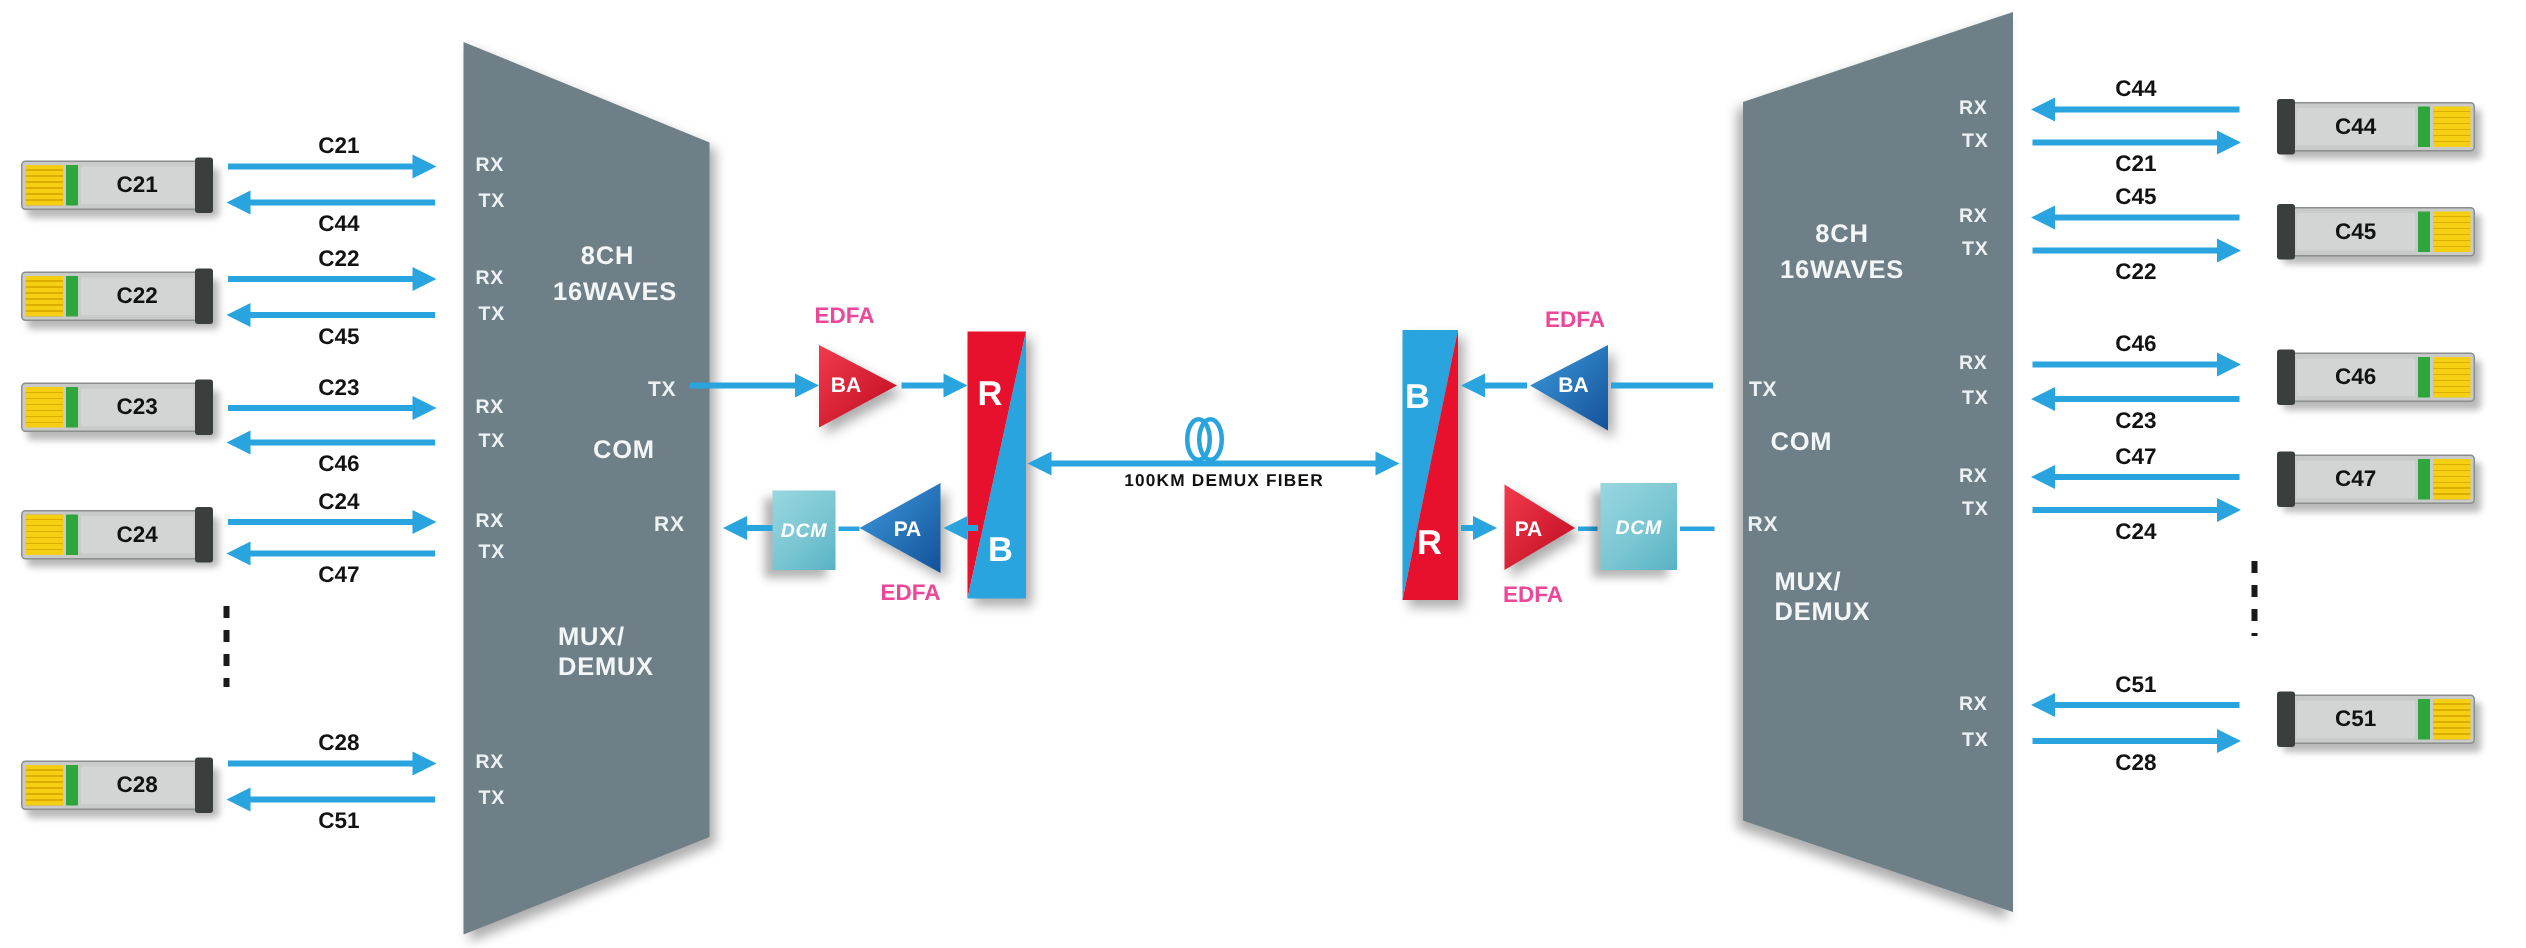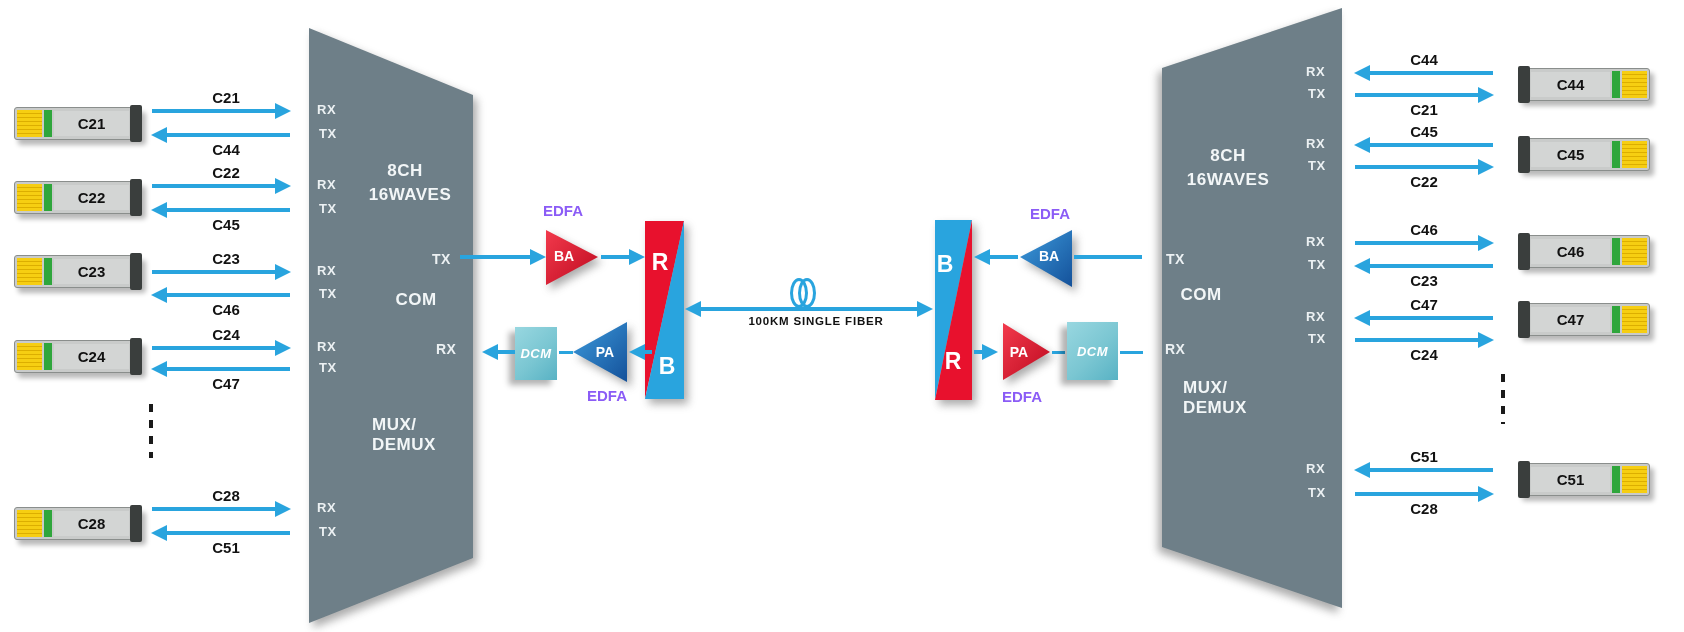--- a/index.html
+++ b/index.html
@@ -18,21 +18,21 @@
   .line{position:absolute;height:3px;background:#29A4DE;}
 
   
   .ch{position:absolute;width:140px;text-align:center;font-size:15px;font-weight:bold;color:#121212;}
   .port{position:absolute;font-size:13px;font-weight:bold;color:#ECF1F3;letter-spacing:.5px;}
   .port2{position:absolute;font-size:14px;font-weight:bold;color:#ECF1F3;letter-spacing:.5px;}
   .mux-big{position:absolute;font-size:17px;font-weight:bold;color:#F2F6F7;letter-spacing:.5px;text-align:center;}
   .mux-left-al{text-align:left;}
   .wl{position:absolute;width:30px;text-align:center;font-size:23px;font-weight:bold;color:#ffffff;}
   .amp{position:absolute;width:40px;text-align:center;font-size:14px;font-weight:bold;color:#ffffff;}
-  .edfa{position:absolute;width:80px;text-align:center;font-size:15px;font-weight:bold;color:#8b5cf6;}
+  .edfa{position:absolute;width:80px;text-align:center;font-size:15px;font-weight:bold;color:#ec4899;}
   .fiberlbl{position:absolute;width:200px;text-align:center;font-size:11.5px;font-weight:bold;color:#111;letter-spacing:.8px;}
 
   
   .module{position:absolute;height:31px;background:#C9CBCA;border:1px solid #8A8E8C;border-radius:3px;
           display:flex;align-items:stretch;box-shadow:4px 5px 5px rgba(0,0,0,0.28);}
   .module.ml{left:14px;width:126px;}
   .module.mr{left:1518px;width:130px;}
   .m-yellow{width:25px;margin:2px;background:repeating-linear-gradient(180deg,#F6CE12 0 3px,#DCAE00 3px 4px);}
   .m-green{width:8px;margin:2px 0;background:#2FA63C;}
   .m-body{flex:1;margin:3px 2px;background:#D3D5D4;display:flex;align-items:center;justify-content:center;
@@ -173,21 +173,21 @@
   <div class="wl" style="left:652px;top:353px">B</div>
 
   <div class="arrow l" style="left:644px;top:350px;width:8px"></div>
   <div class="amp" style="left:585px;top:344px">PA</div>
   <div class="edfa" style="left:567px;top:387px">EDFA</div>
   <div class="line" style="left:559px;top:351px;width:14px"></div>
   <div class="dcm" style="left:515px;top:327px;width:42px;height:53px">DCM</div>
   <div class="arrow l" style="left:497px;top:350px;width:18px"></div>
 
   <div class="arrow l r" style="left:700px;top:307px;width:218px"></div>
-  <div class="fiberlbl" style="left:716px;top:315px">100KM SINGLE FIBER</div>
+  <div class="fiberlbl" style="left:716px;top:315px">100KM DEMUX FIBER</div>
 
   <div class="wl" style="left:930px;top:251px">B</div>
   <div class="wl" style="left:938px;top:348px">R</div>
 
   <div class="arrow l" style="left:989px;top:255px;width:29px"></div>
   <div class="edfa" style="left:1010px;top:205px">EDFA</div>
   <div class="amp" style="left:1029px;top:248px">BA</div>
   <div class="line" style="left:1074px;top:255px;width:68px;height:4px"></div>
 
   <div class="arrow r" style="left:974px;top:350px;width:9px"></div>

